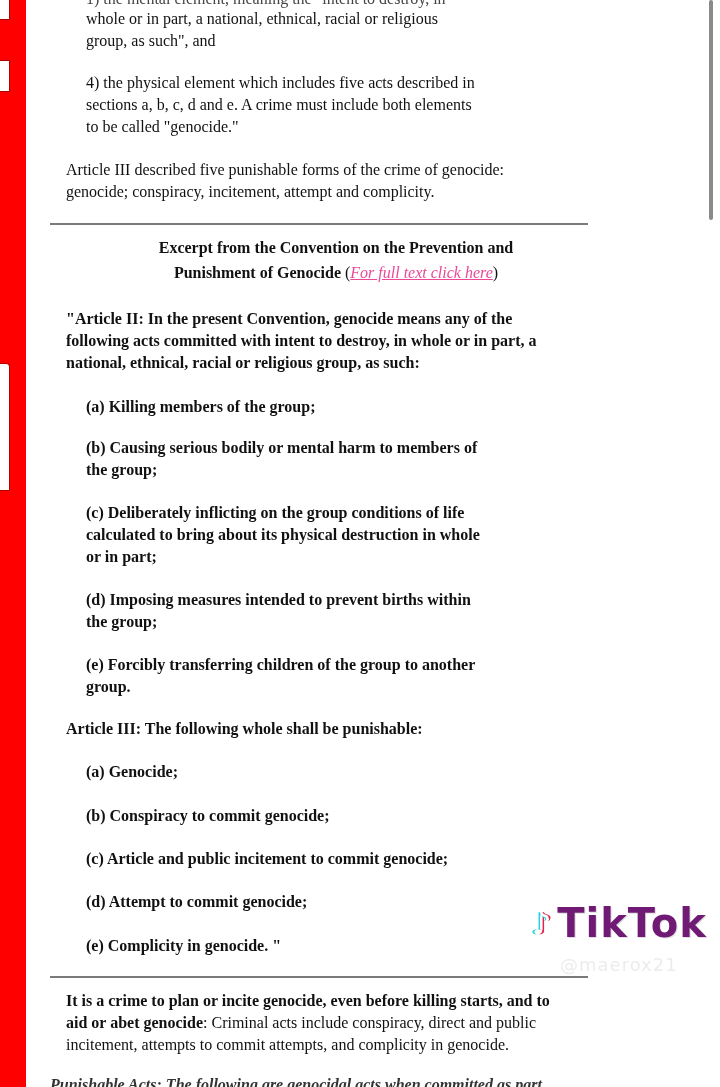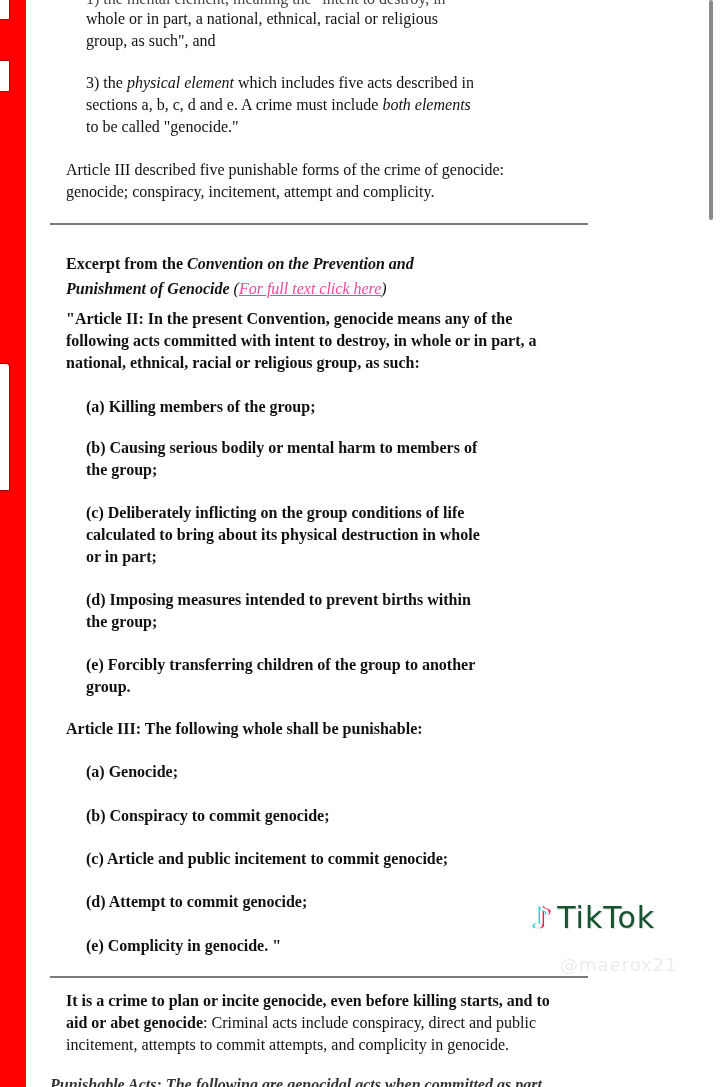--- a/index.html
+++ b/index.html
@@ -21,52 +21,52 @@
     position: absolute; left: 709px; top: 0; width: 4px; height: 220px;
     background: #8a8a8a; border-radius: 2px;
   }
   .content {
     position: absolute; left: 50px; top: 0; width: 540px;
     font-size: 16px; line-height: 22px;
   }
   .p { position: absolute; left: 16px; margin: 0; }
   .indent { left: 36px; }
   .bold { font-weight: bold; }
-  .ital { font-style: italic; }
+  .ital { }
   .hr {
     position: absolute; left: 0; width: 538px; height: 2px; background: #7b7b7b;
   }
-  .center { text-align: left; width: 540px; margin-top: 16px; }
+  .center { text-align: center; width: 540px; }
   a.link { color: #ec4899; text-decoration: underline; font-style: italic; font-weight: normal; }
   .tiktok {
     position: absolute; left: 532px; top: 900px; display: flex; align-items: center; gap: 6px;
   }
   .tt-logo { font-size: 30px; color: #fff; text-shadow: -2px 0 #29d3d9, 2px 0 #e5234f; font-family: "DejaVu Sans", sans-serif; }
-  .tt-text { font-family: "DejaVu Sans", sans-serif; font-size: 30px; color: #14532d; font-weight: normal;
+  .tt-text { font-family: "DejaVu Sans", sans-serif; font-size: 40px; color: #701a75; font-weight: bold;
              text-shadow: 1px 1px 0 #ddd; letter-spacing: 1px; }
   .tt-handle { position: absolute; left: 560px; top: 954px; font-family: "DejaVu Sans", sans-serif;
                font-size: 18px; color: #ececec; letter-spacing: 1px; }
   .cutline { position: absolute; left: 50px; top: 1074px; width: 560px; height: 14px; overflow: hidden; }
 </style>
 </head>
 <body>
 
 <div class="sidebar">
   <div class="sb-box" style="top:-2px;height:20px"></div>
   <div class="sb-box" style="top:60px;height:30px"></div>
   <div class="sb-box" style="top:363px;height:126px;border-top-right-radius:4px"></div>
 </div>
 <div class="scrollbar"></div>
 
 <div class="content">
   <p class="p indent" style="top:-12px;color:#444">1) the mental element, meaning the "intent to destroy, in</p>
   <p class="p indent" style="top:8px">whole or in part, a national, ethnical, racial or religious</p>
   <p class="p indent" style="top:30px">group, as such", and</p>
 
-  <p class="p indent" style="top:72px"><span>3) the </span><span class="ital">physical element</span><span> which includes five acts described in</span></p>
+  <p class="p indent" style="top:72px"><span>4) the </span><span class="ital">physical element</span><span> which includes five acts described in</span></p>
   <p class="p indent" style="top:94px"><span>sections a, b, c, d and e. A crime must include </span><span class="ital">both elements</span></p>
   <p class="p indent" style="top:116px">to be called "genocide."</p>
 
   <p class="p" style="top:159px">Article III described five punishable forms of the crime of genocide:</p>
   <p class="p" style="top:181px">genocide; conspiracy, incitement, attempt and complicity.</p>
 
   <div class="hr" style="top:223px"></div>
 
   <p class="p center bold" style="top:237px"><span>Excerpt from the </span><span class="ital">Convention on the Prevention and</span></p>
   <p class="p center bold" style="top:262px"><span class="ital">Punishment of Genocide</span><span class="ital" style="font-weight:normal"> (</span><a class="link" href="#">For full text click here</a><span class="ital" style="font-weight:normal">)</span></p>

